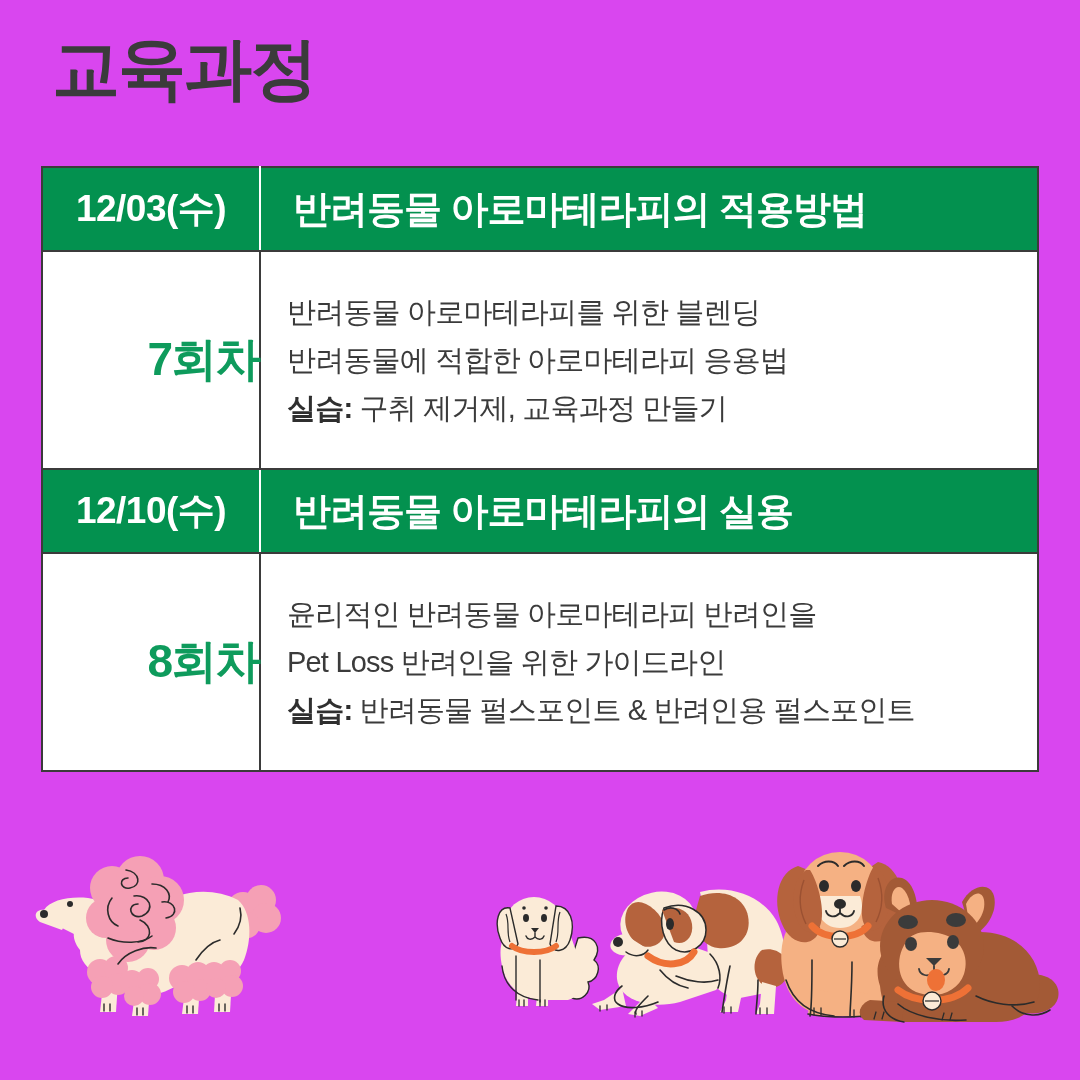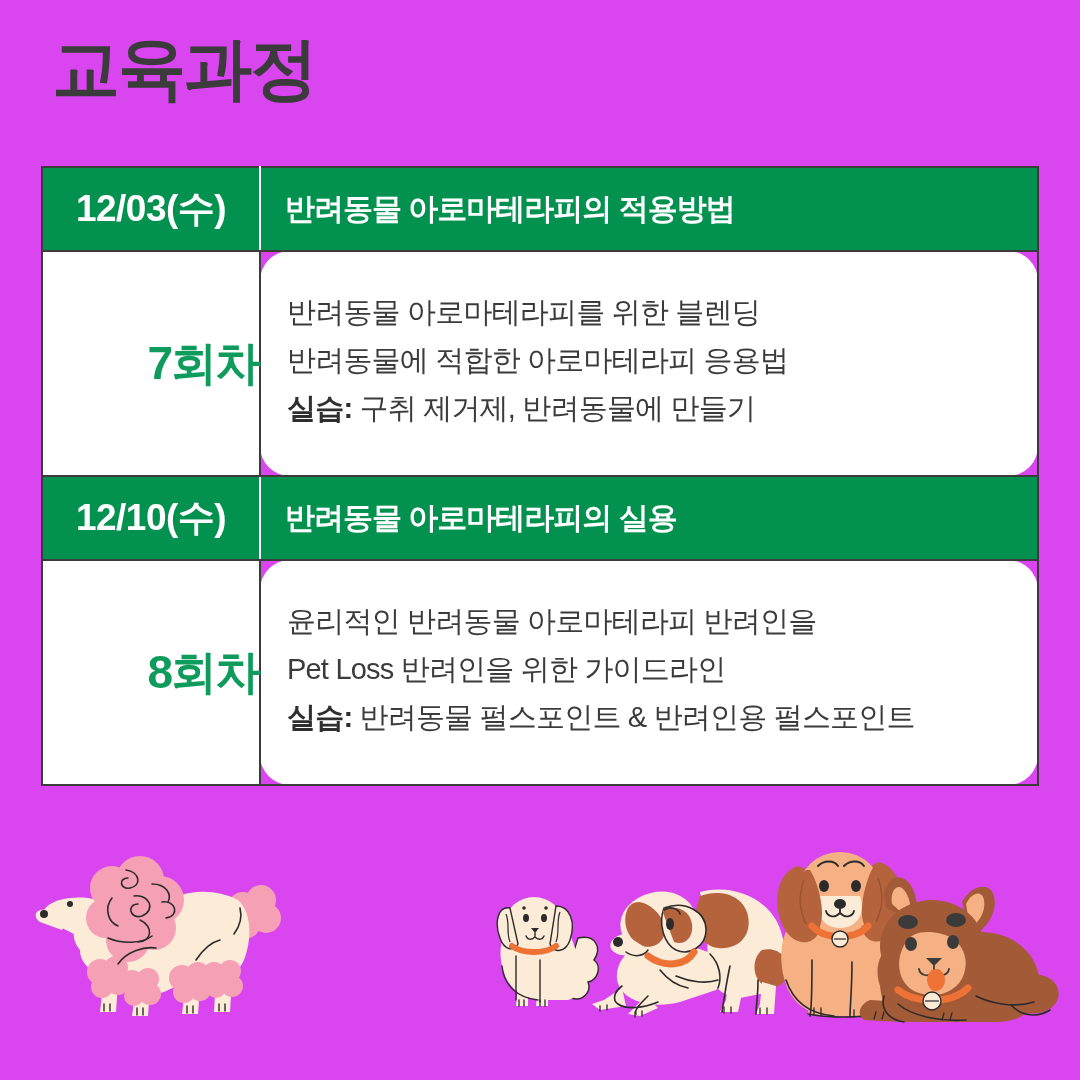--- a/index.html
+++ b/index.html
@@ -60,42 +60,41 @@
   }
   tr.header-row td.date-cell {
     border-right: 2px solid #ffffff;
     text-align: center;
     font-size: 37px;
     font-weight: 600;
     letter-spacing: -0.5px;
     margin-left: 28px;
   }
   tr.header-row td.title-cell {
-    padding-left: 24px;
-    font-size: 30px;
+    padding-left: 32px;
+    font-size: 38px;
     font-weight: 700;
     letter-spacing: -1px;
   }
 
   
   tr.body-row td {
     background: #ffffff;
     border: 2px solid #3b3b3b;
     height: 196px;
   }
   tr.body-row td.session-cell {
     text-align: right;
     color: #0E9B5C;
     font-size: 46px;
     font-weight: 800;
     letter-spacing: -2px;
   }
   tr.body-row td.content-cell {
-    padding: 10px 0 17px 26px;
-    border-radius: 30px;
+    padding: 10px 0 10px 26px;
   }
 
   .content-line {
     font-size: 29px;
     color: #3b3b3b;
     line-height: 1.66;
     letter-spacing: -0.8px;
     white-space: nowrap;
   }
   .content-line .lbl {
@@ -134,21 +133,21 @@
       <tr class="body-row">
         <td class="session-cell">7회차</td>
         <td class="content-cell">
           <div class="content-line">
             <span class="lbl"></span><span>반려동물 아로마테라피를 위한 블렌딩</span>
           </div>
           <div class="content-line">
             <span class="lbl"></span><span>반려동물에 적합한 아로마테라피 응용법</span>
           </div>
           <div class="content-line">
-            <span class="lbl">실습:</span><span> 구취 제거제, 반려동물에 만들기</span>
+            <span class="lbl">실습:</span><span> 구취 제거제, 교육과정 만들기</span>
           </div>
         </td>
       </tr>
 
       <tr class="header-row">
         <td class="date-cell">12/10(수)</td>
         <td class="title-cell">반려동물 아로마테라피의 실용</td>
       </tr>
       <tr class="body-row">
         <td class="session-cell">8회차</td>

